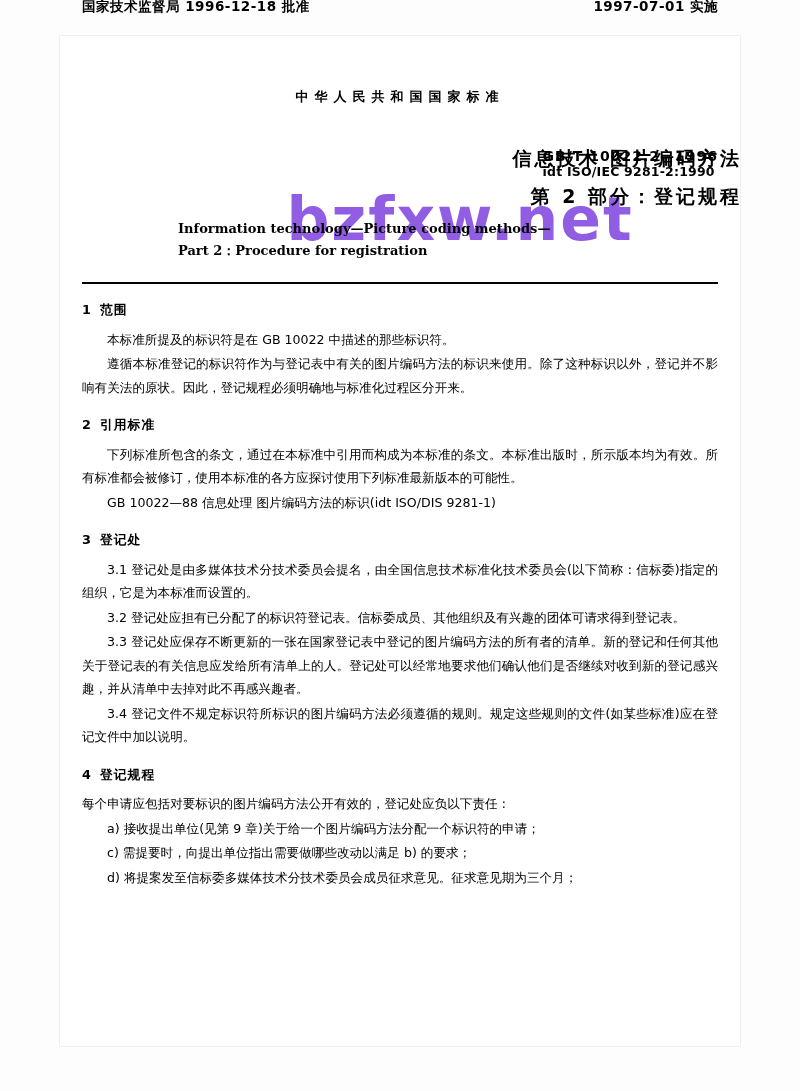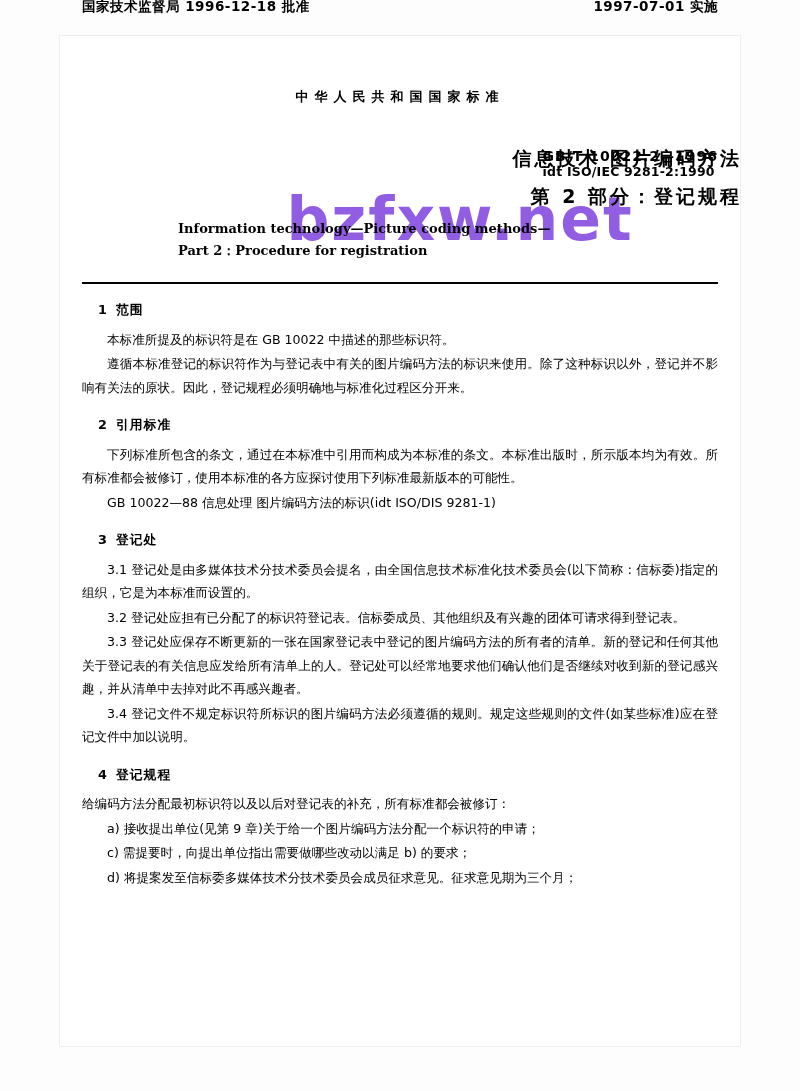--- a/index.html
+++ b/index.html
@@ -116,21 +116,21 @@
     left: 22px;
     top: 262px;
     width: 636px;
     font-family: "DejaVu Sans", sans-serif;
     font-size: 12.6px;
     line-height: 23.5px;
   }
   h2.sec {
     font-size: 12.8px;
     font-weight: bold;
-    margin: 14px 0 6px 16px;
+    margin: 14px 0 6px 0;
     letter-spacing: 1px;
   }
   h2.sec:first-child { margin-top: 0; }
   h2.sec .num { display: inline-block; min-width: 18px; }
   p.para {
     margin: 0 0 1px 0;
     text-indent: 25px;
     text-align: justify;
     text-justify: inter-ideograph;
   }
@@ -195,21 +195,21 @@
           <span class="num">3</span><span>登记处</span>
         </h2>
         <p class="para">3.1  登记处是由多媒体技术分技术委员会提名，由全国信息技术标准化技术委员会(以下简称：信标委)指定的组织，它是为本标准而设置的。</p>
         <p class="para">3.2  登记处应担有已分配了的标识符登记表。信标委成员、其他组织及有兴趣的团体可请求得到登记表。</p>
         <p class="para">3.3  登记处应保存不断更新的一张在国家登记表中登记的图片编码方法的所有者的清单。新的登记和任何其他关于登记表的有关信息应发给所有清单上的人。登记处可以经常地要求他们确认他们是否继续对收到新的登记感兴趣，并从清单中去掉对此不再感兴趣者。</p>
         <p class="para">3.4  登记文件不规定标识符所标识的图片编码方法必须遵循的规则。规定这些规则的文件(如某些标准)应在登记文件中加以说明。</p>
 
         <h2 class="sec">
           <span class="num">4</span><span>登记规程</span>
         </h2>
-        <p class="para noind">给编码方法分配最初标识符以及以后对登记表的补充，所有标准都会被修订：</p>
+        <p class="para noind">每个申请应包括对要标识的图片编码方法公开有效的，登记处应负以下责任：</p>
         <p class="para">a) 接收提出单位(见第 9 章)关于给一个图片编码方法分配一个标识符的申请；</p>
         <p class="para">c) 需提要时，向提出单位指出需要做哪些改动以满足 b) 的要求；</p>
         <p class="para">d) 将提案发至信标委多媒体技术分技术委员会成员征求意见。征求意见期为三个月；</p>
 
       </div>
 
       <div class="footer">
         <span>国家技术监督局 1996-12-18 批准</span>
         <span>1997-07-01 实施</span>
       </div>

